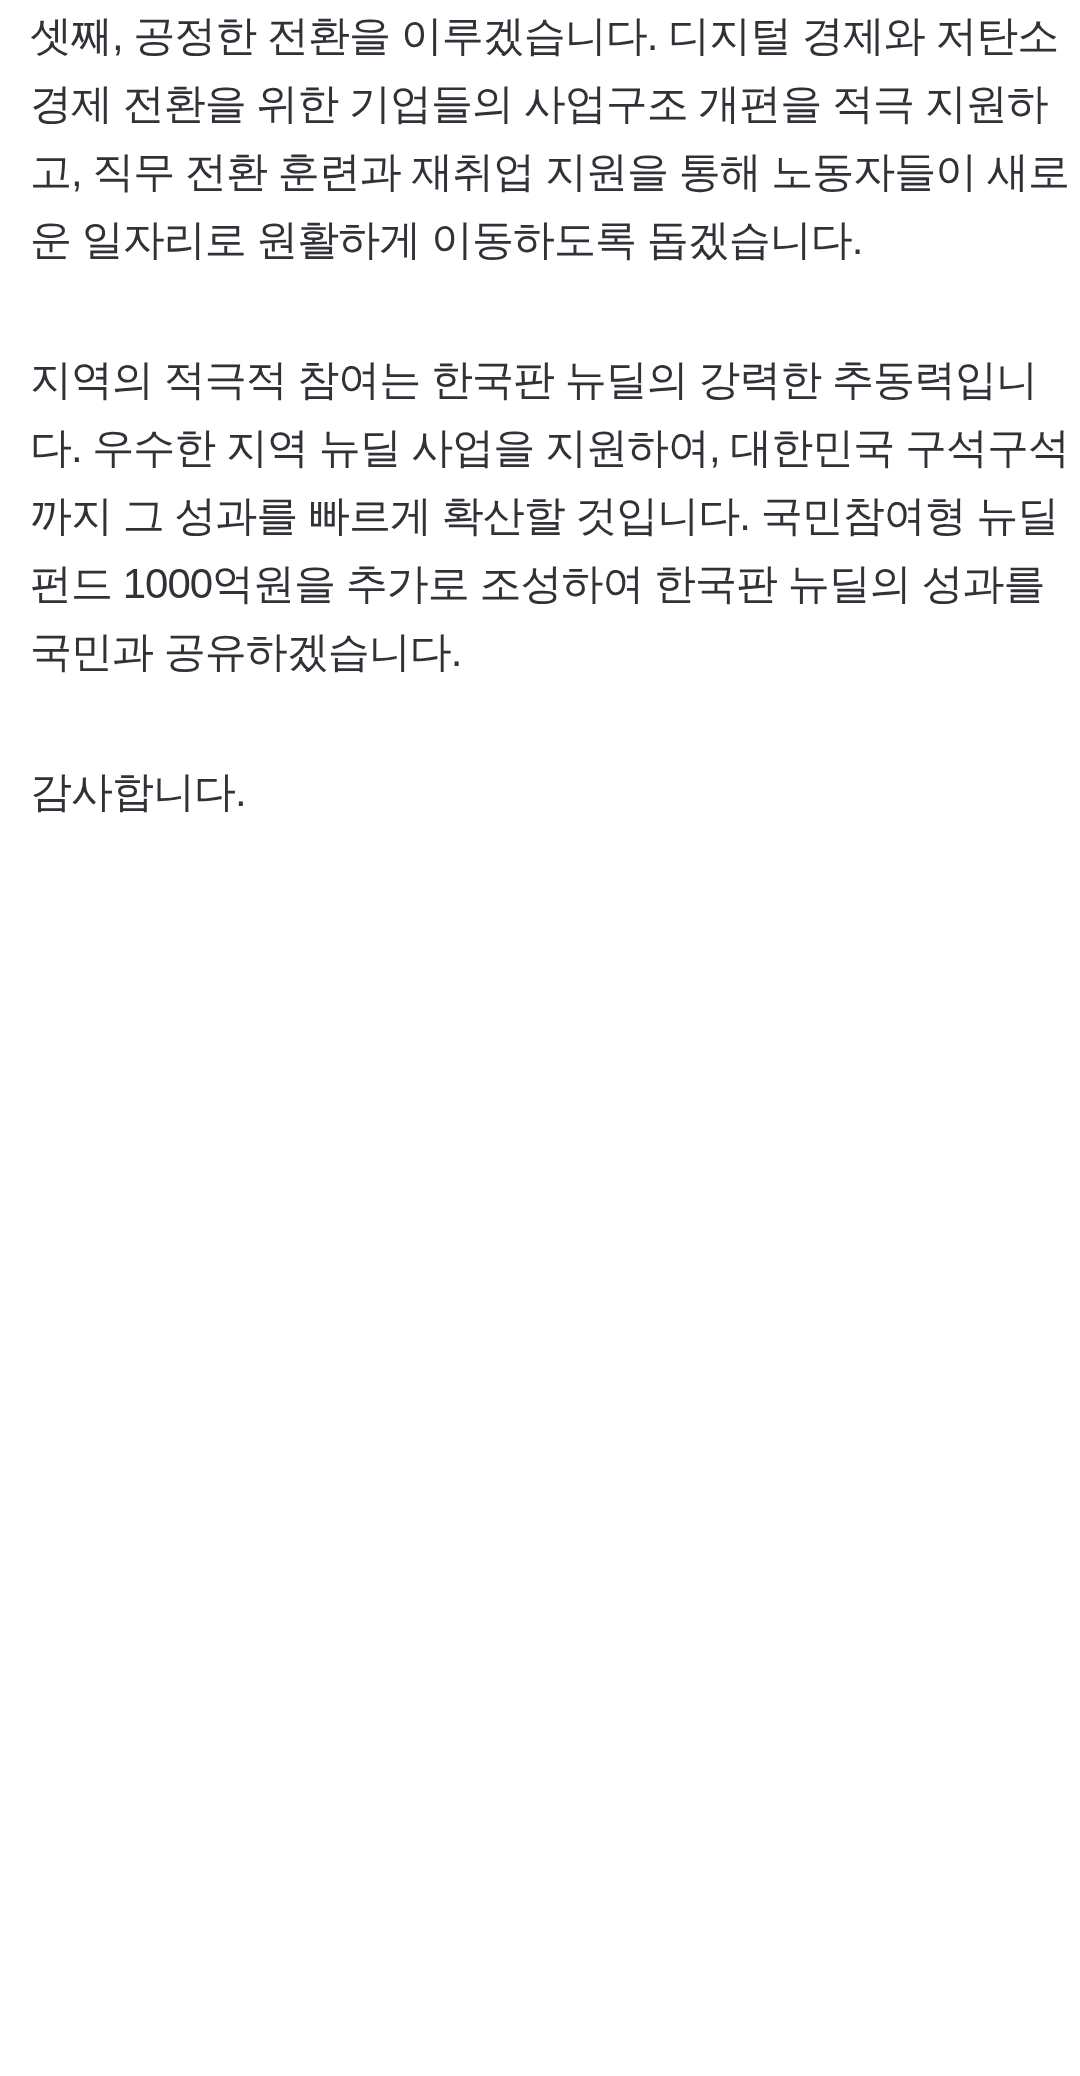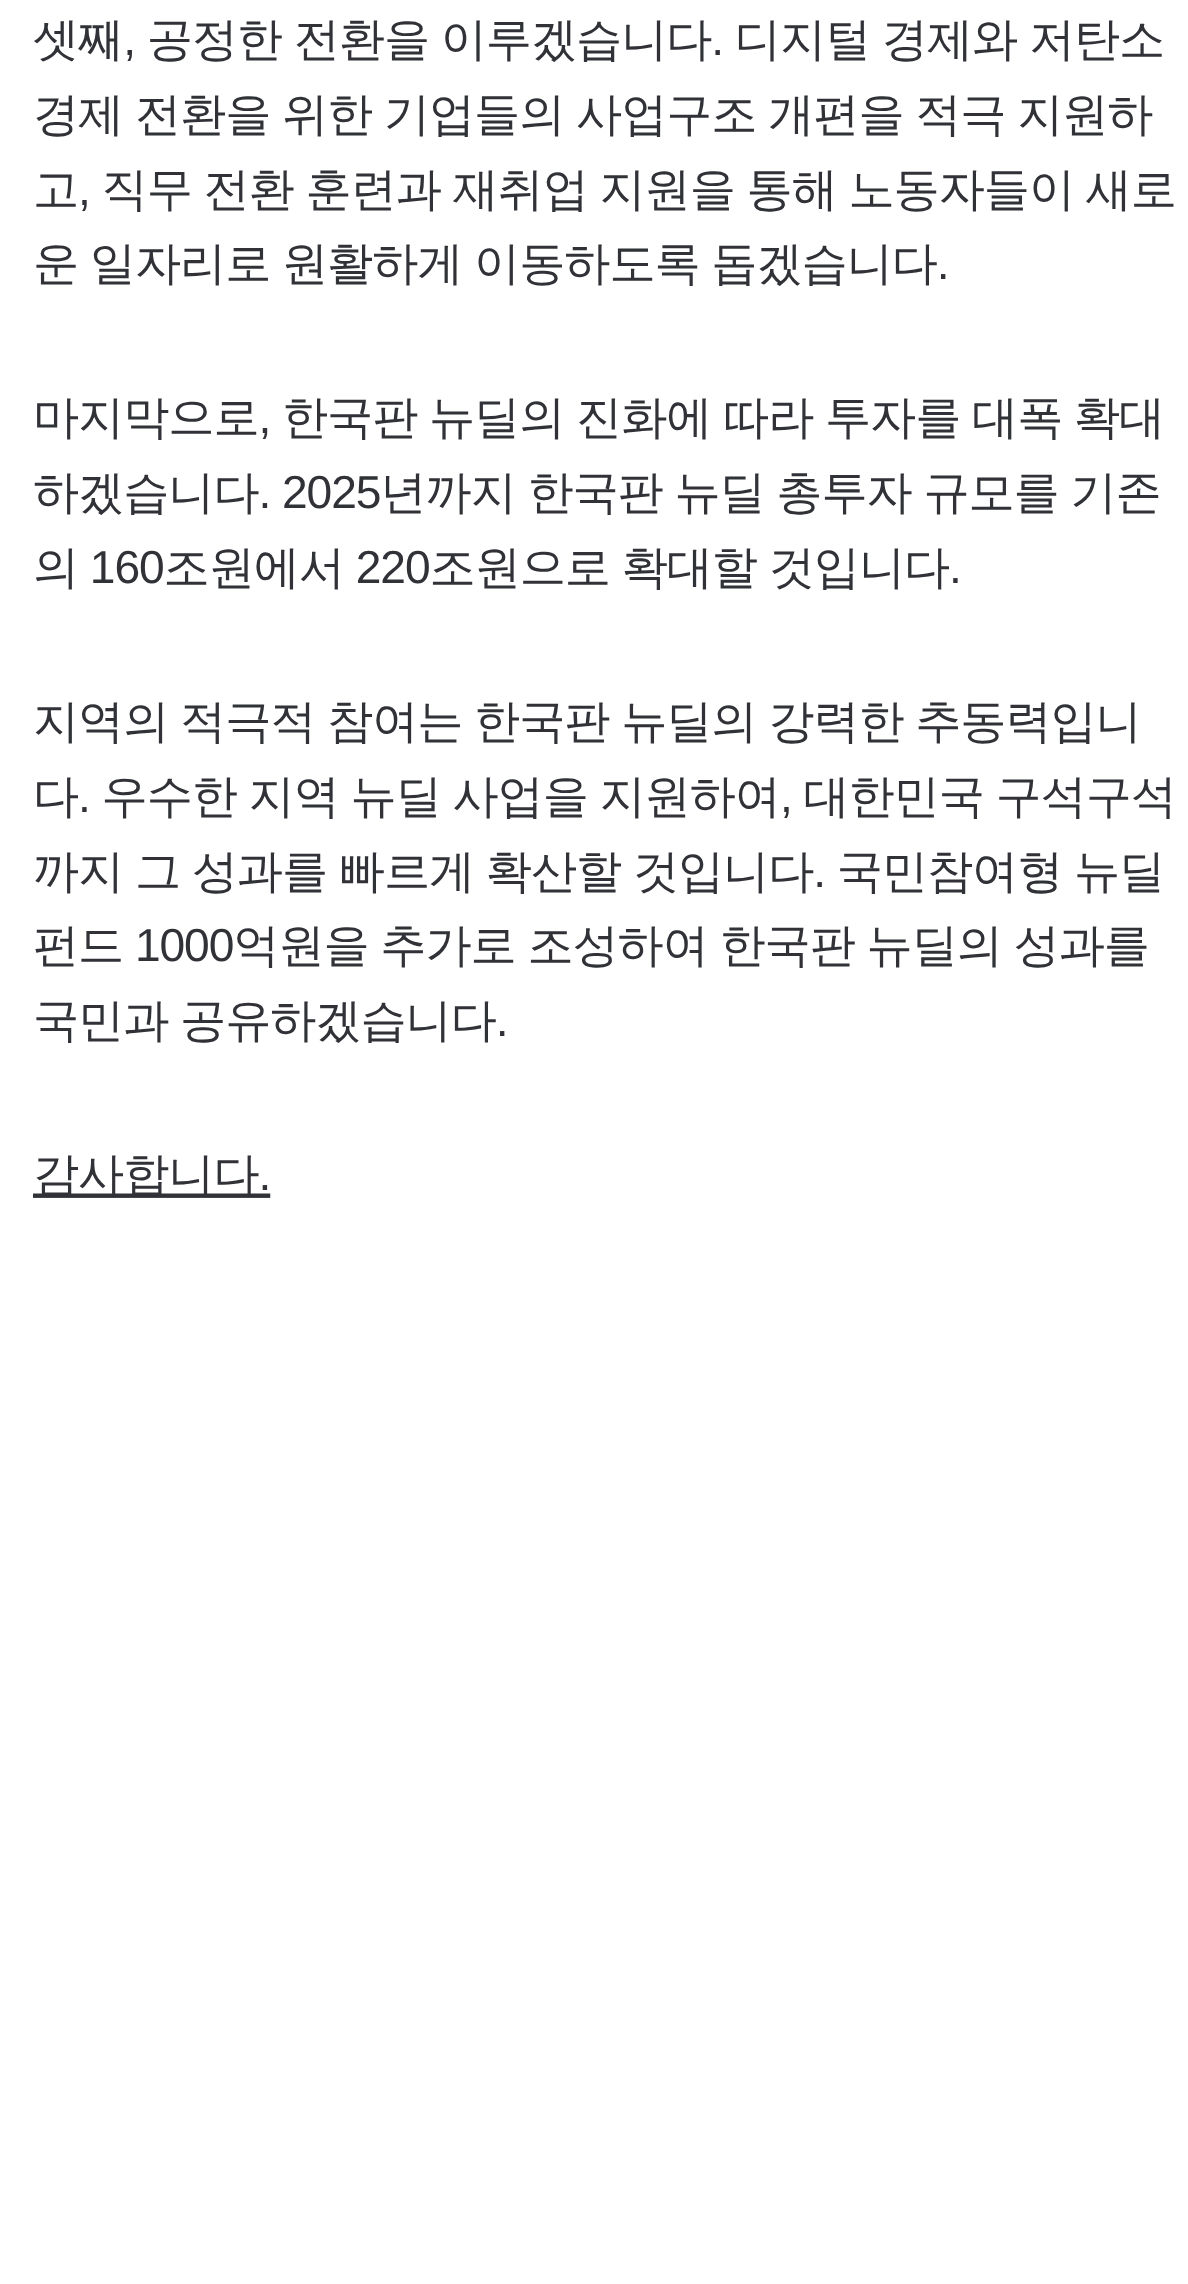--- a/index.html
+++ b/index.html
@@ -23,33 +23,29 @@
     font-size: 42px;
     line-height: 68px;
     letter-spacing: -1px;
     font-weight: 400;
     color: #303237;
     white-space: pre;      
     text-align: left;
   }
   .para:last-child {
     margin-bottom: 0;
-    text-decoration: underline;
   }
 </style>
 </head>
 <body>
 
 <main class="article" style="color: rgb(48, 50, 55);">
     <p class="para">셋째, 공정한 전환을 이루겠습니다. 디지털 경제와 저탄소
 경제 전환을 위한 기업들의 사업구조 개편을 적극 지원하
 고, 직무 전환 훈련과 재취업 지원을 통해 노동자들이 새로
 운 일자리로 원활하게 이동하도록 돕겠습니다.</p>
-    <p class="para">마지막으로, 한국판 뉴딜의 진화에 따라 투자를 대폭 확대
-하겠습니다. 2025년까지 한국판 뉴딜 총투자 규모를 기존
-의 160조원에서 220조원으로 확대할 것입니다.</p>
     <p class="para">지역의 적극적 참여는 한국판 뉴딜의 강력한 추동력입니
 다. 우수한 지역 뉴딜 사업을 지원하여, 대한민국 구석구석
 까지 그 성과를 빠르게 확산할 것입니다. 국민참여형 뉴딜
 펀드 1000억원을 추가로 조성하여 한국판 뉴딜의 성과를
 국민과 공유하겠습니다.</p>
     <p class="para">감사합니다.</p>
   </main>
 
 </body></html>

